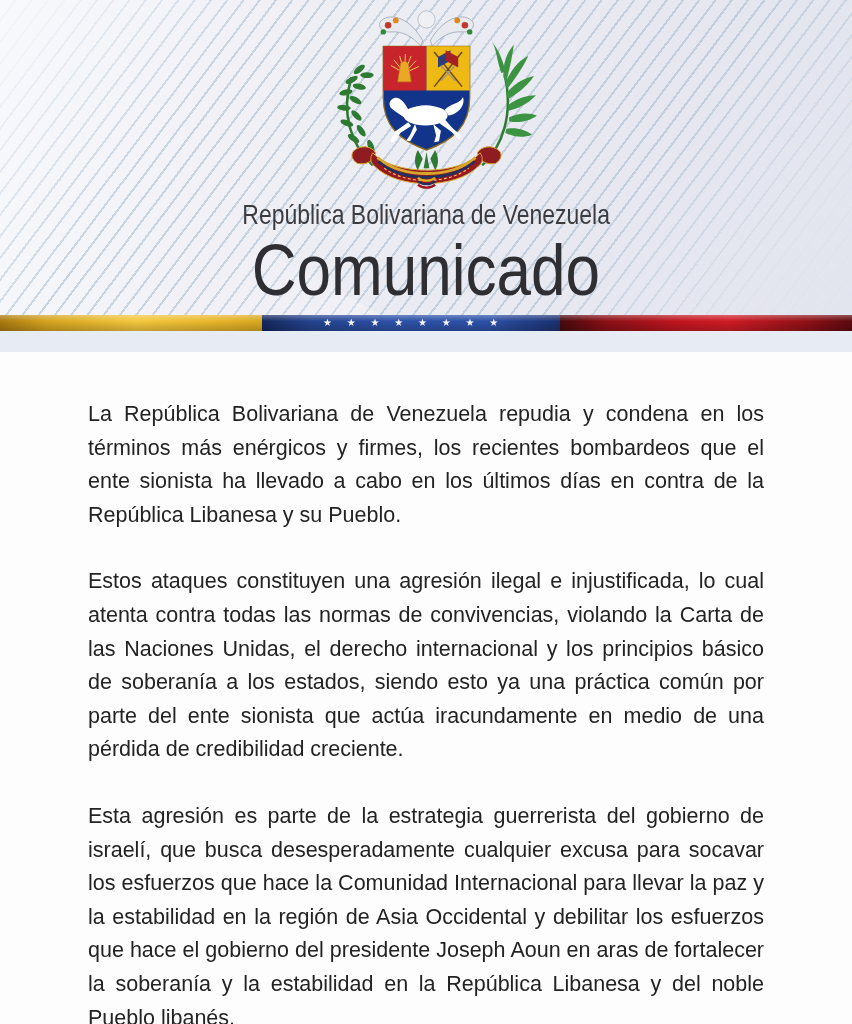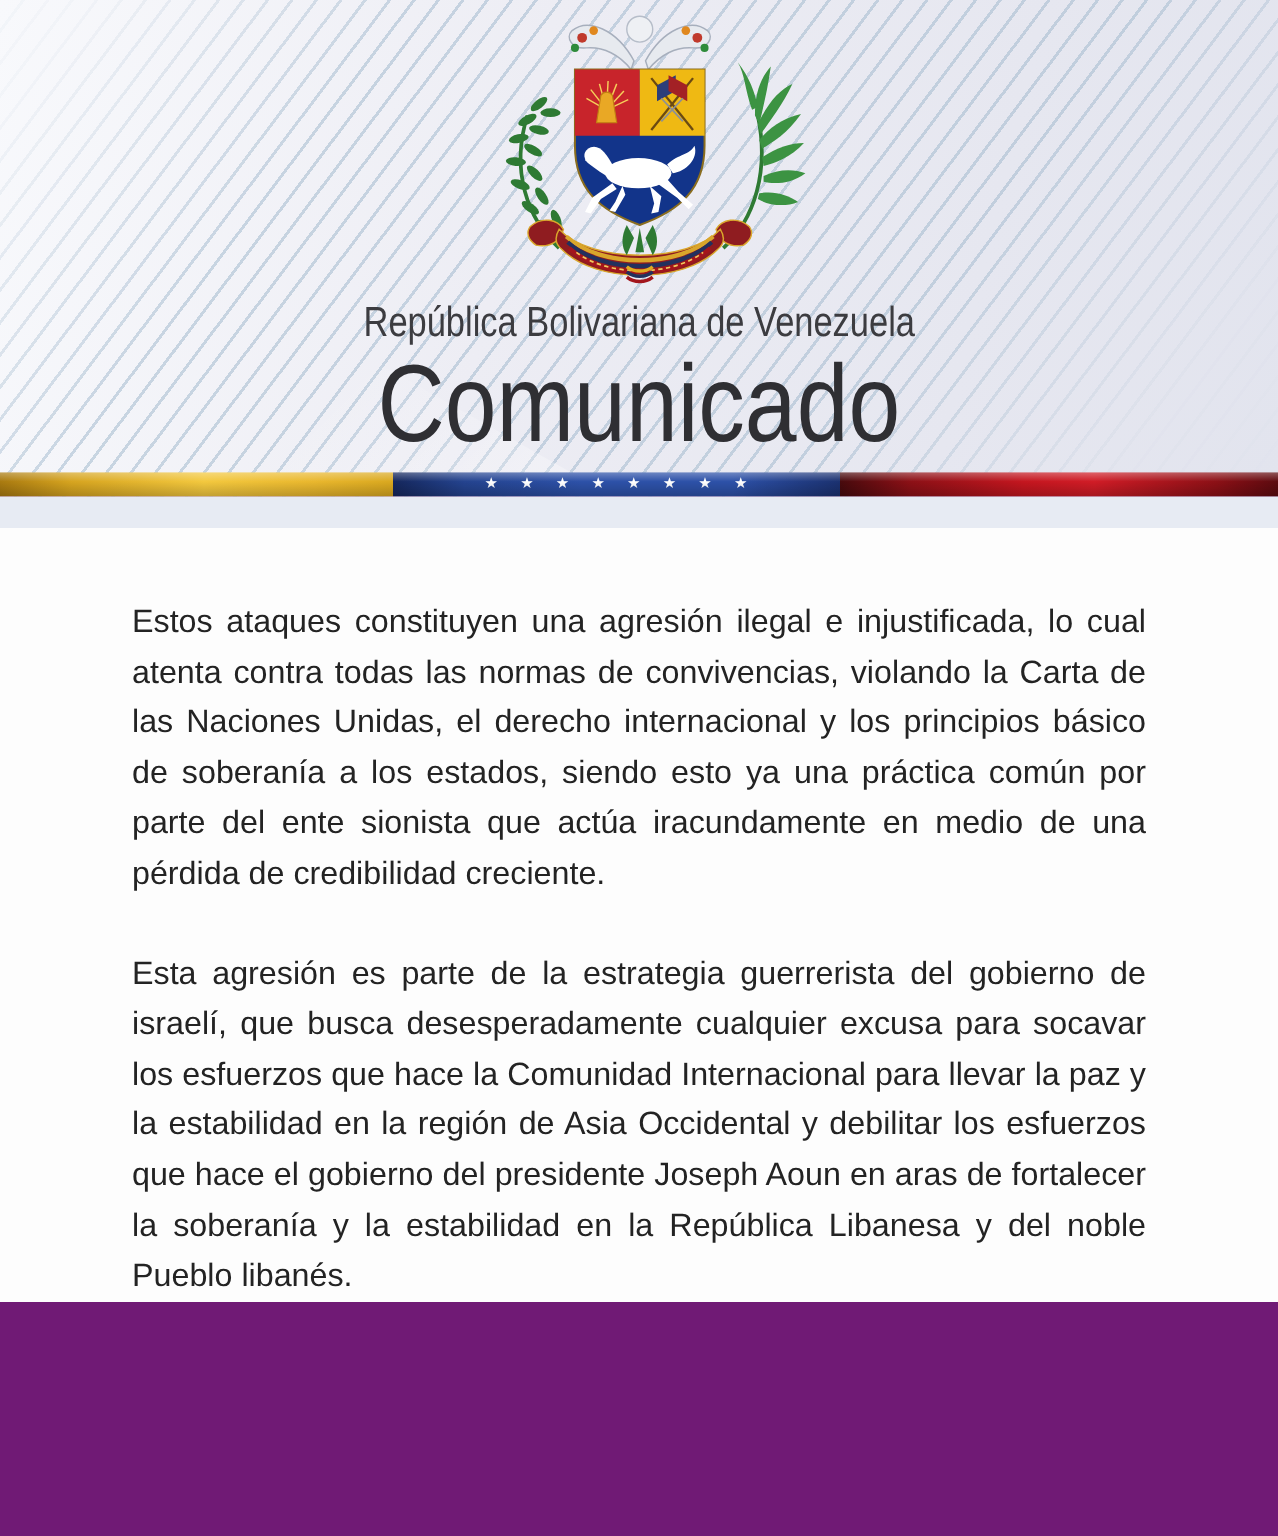--- a/index.html
+++ b/index.html
@@ -3,21 +3,21 @@
 <meta charset="utf-8">
 <style>
   * { margin:0; padding:0; box-sizing:border-box; }
   html,body { background:#ffffff; }
   body { font-family:"Liberation Sans", sans-serif; }
 
   .page {
     position:relative;
     width:852px; height:1024px;
     margin:0 auto;
-    background:#701a75;
+    background:#a21caf;
     overflow:hidden;
   }
 
   
   .header {
     position:relative;
     height:331px;
     background:linear-gradient(103deg,#f8f9fc 0%,#ededf4 40%,#e6e7f0 75%,#e2e4ee 100%);
     display:flex; flex-direction:column; align-items:center;
     overflow:hidden;
@@ -208,17 +208,18 @@
           <span class="stars">★ ★ ★ ★ ★ ★ ★ ★</span>
         </div>
         <div class="seg-red"></div>
       </div>
     </div>
   </header>
 
   <div class="band-under-stripe"></div>
 
   <main class="content">
+    <p>La República Bolivariana de Venezuela repudia y condena en los términos más enérgicos y firmes, los recientes bombardeos que el ente sionista ha llevado a cabo en los últimos días en contra de la República Libanesa y su Pueblo.</p>
     <p>Estos ataques constituyen una agresión ilegal e injustificada, lo cual atenta contra todas las normas de convivencias, violando la Carta de las Naciones Unidas, el derecho internacional y los principios básico de soberanía a los estados, siendo esto ya una práctica común por parte del ente sionista que actúa iracundamente en medio de una pérdida de credibilidad creciente.</p>
     <p>Esta agresión es parte de la estrategia guerrerista del gobierno de israelí, que busca desesperadamente cualquier excusa para socavar los esfuerzos que hace la Comunidad Internacional para llevar la paz y la estabilidad en la región de Asia Occidental y debilitar los esfuerzos que hace el gobierno del presidente Joseph Aoun en aras de fortalecer la soberanía y la estabilidad en la República Libanesa y del noble Pueblo libanés.</p>
   </main>
 
 </div>
 
 </body></html>

